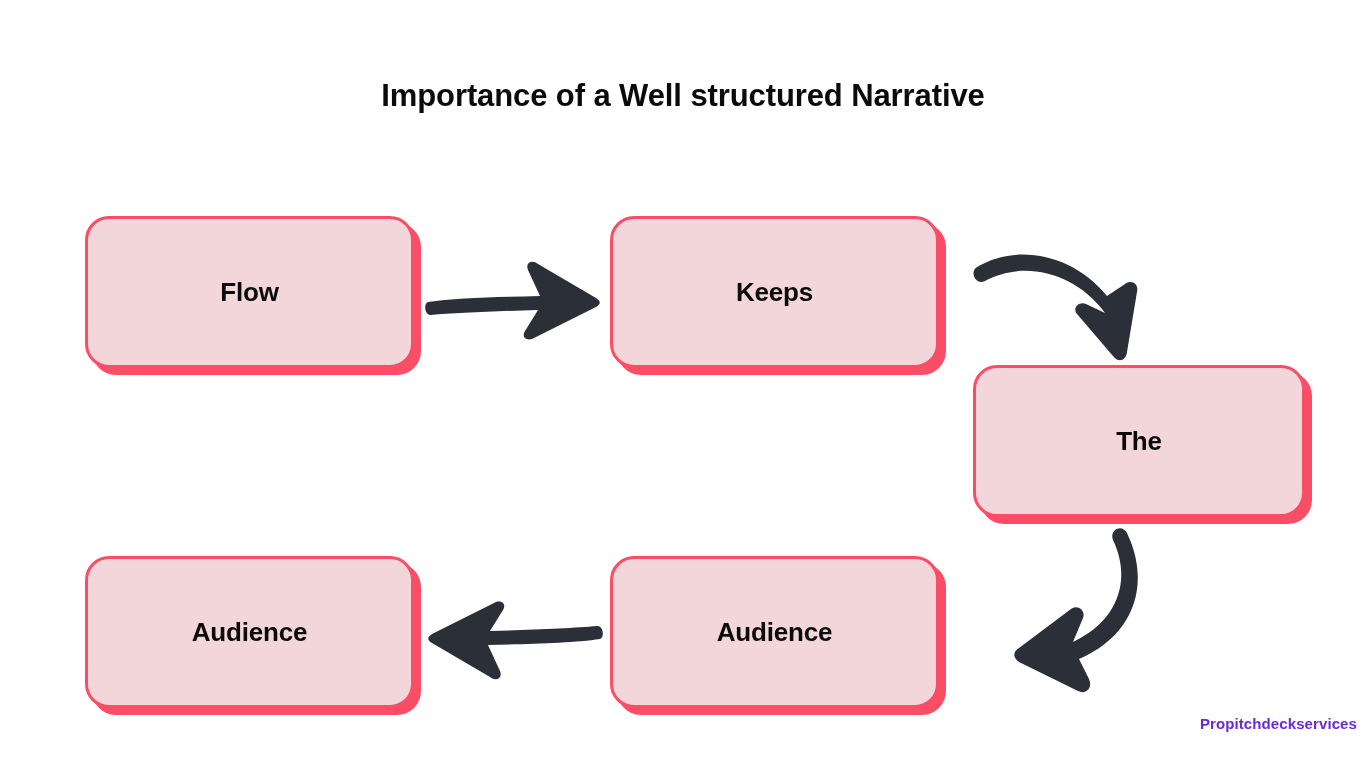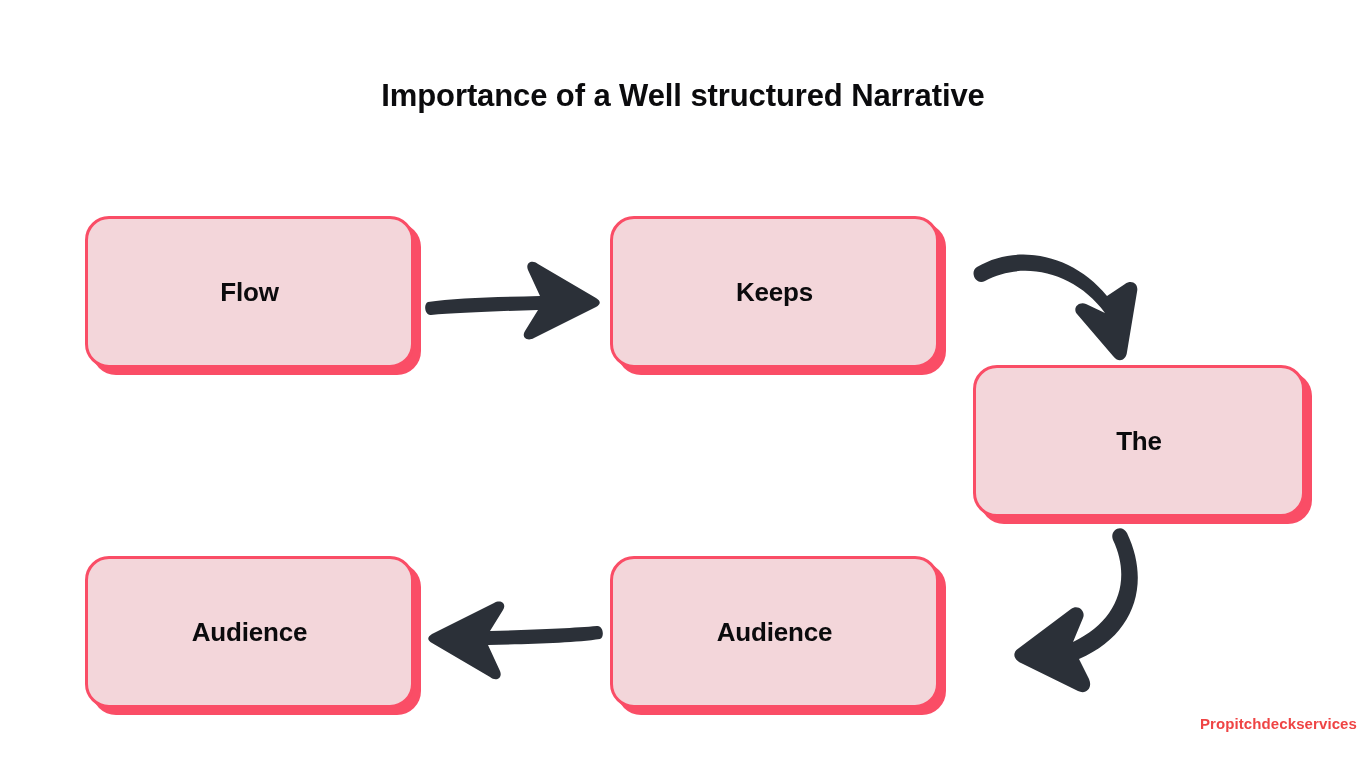--- a/index.html
+++ b/index.html
@@ -75,21 +75,21 @@
   .arrow-the-to-audience { left: 955px; top: 525px; width: 225px; height: 180px; }
   .arrow-audience-to-engaged { left: 424px; top: 593px; width: 180px; height: 86px; }
 
   
   .watermark {
     position: absolute;
     right: 9px;
     top: 715px;
     font-size: 15px;
     font-weight: 700;
-    color: #ef4444;
+    color: #6d28d9;
     letter-spacing: 0.1px;
     white-space: nowrap;
   }
 </style>
 </head>
 <body>
 
 <div id="canvas">
 
   <div class="slide-title">Importance of a Well structured Narrative</div>

